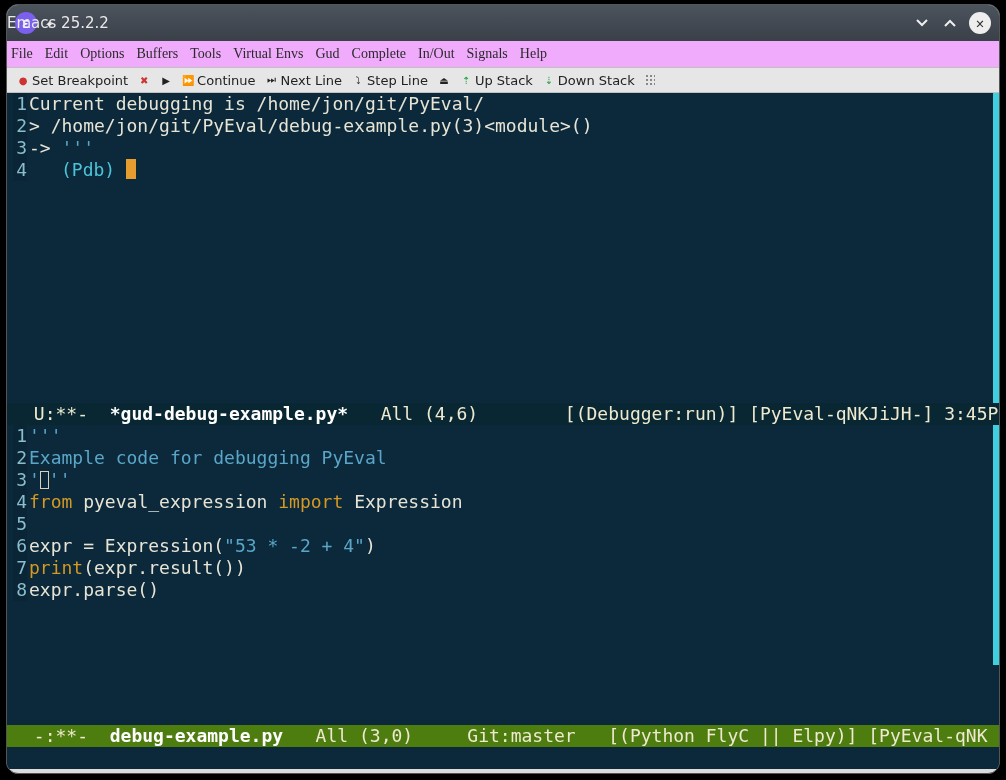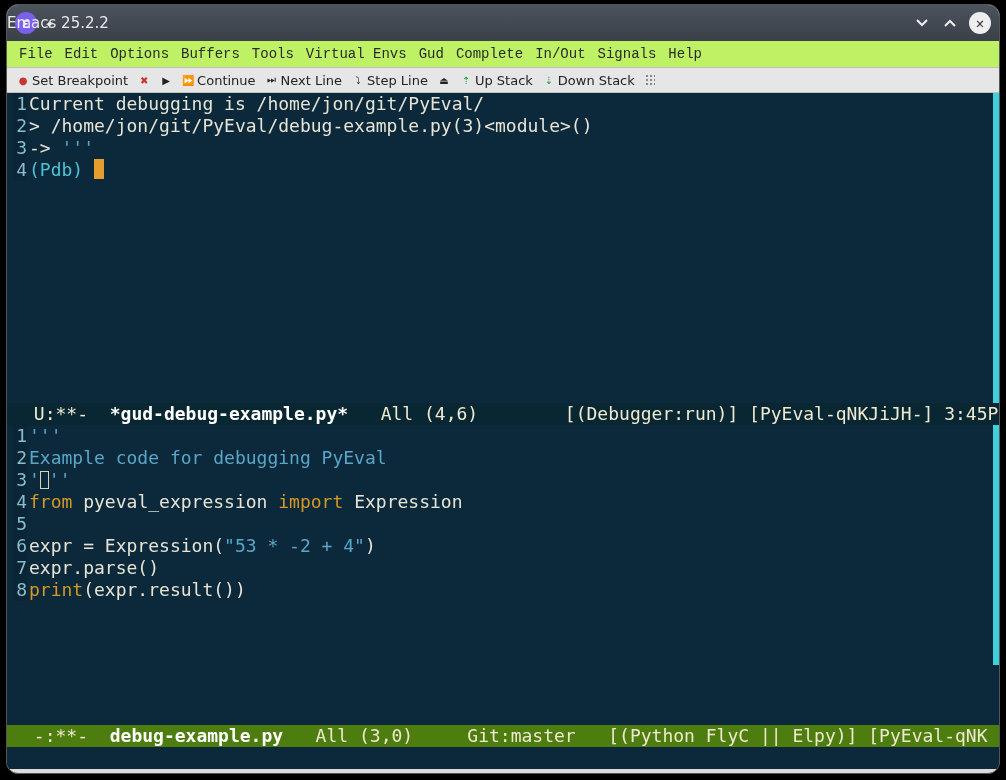--- a/index.html
+++ b/index.html
@@ -55,25 +55,25 @@
   }
   .titlebar .ctl { width: 18px; height: 18px; display:flex; align-items:center; justify-content:center; color:#eee; cursor:pointer; }
   .titlebar .close-btn {
     width: 22px; height:22px; border-radius:50%;
     background:#eee; color:#333;
     display:flex; align-items:center; justify-content:center;
     font-size: 14px; font-weight: bold;
   }
   .menubar {
     height: 26px;
-    background: #bef264;
-    display: flex;
-    align-items: center;
-    padding: 0 8px;
-    font-family: Liberation Mono, monospace;
+    background: #f0abfc;
+    display: flex;
+    align-items: center;
+    padding: 0 0;
+    font-family: Liberation Serif, serif;
     font-size: 14px;
     color: #2a2a2a;
     gap: 4px;
   }
   .menubar .menu-item {
     padding: 2px 4px;
     cursor: pointer;
   }
   .toolbar {
     height: 26px;
@@ -134,21 +134,21 @@
   .linenos div { height:22px; }
   .content {
     flex: 1;
     padding-left: 2px;
     position: relative;
   }
   .content .line { height: 22px; white-space: pre; }
   .keyword { color: #d49824; }
   .kw2     { color: #d49824; }
   .string  { color: #5aa6c9; }
-  .pdb     { color: #4ec3d8; }
+  .pdb     { color: #4ec3d8; margin-left: 32px; }
   .cursor-block {
     display:inline-block;
     width: 10px; height: 20px;
     background: #e69c2e;
     vertical-align: -3px;
   }
   .cursor-box {
     display:inline-block;
     width: 9px; height: 18px;
     border: 1px solid #d9d2b8;
@@ -297,22 +297,22 @@
           <div>7</div>
           <div>8</div>
         </div>
         <div class="content">
           <div class="line dbl"><span class="string">'''</span></div>
           <div class="line dbl"><span class="string">Example code for debugging PyEval</span></div>
           <div class="line dbl"><span class="string">'</span><span class="cursor-box"></span><span class="string">''</span></div>
           <div class="line dbl"><span class="keyword">from</span><span> pyeval_expression </span><span class="kw2">import</span><span> Expression</span></div>
           <div class="line dbl"></div>
           <div class="line dbl"><span>expr = Expression(</span><span class="string">"53 * -2 + 4"</span><span>)</span></div>
+          <div class="line dbl"><span class="keyword">print</span><span>(expr.result())</span></div>
           <div class="line dbl"><span>expr.parse()</span></div>
-          <div class="line dbl"><span class="keyword">print</span><span>(expr.result())</span></div>
         </div>
       </div>
       <div class="scrollbar-right" style="height:240px"></div>
     </div>
     <div class="modeline inactive"><span> -:**-  </span><span class="buf">debug-example.py</span><span>   All (3,0)     Git:master   [(Python FlyC || Elpy)] [PyEval-qNK</span></div>
 
     <div class="minibuffer"></div>
   </div>
 </div>
 

